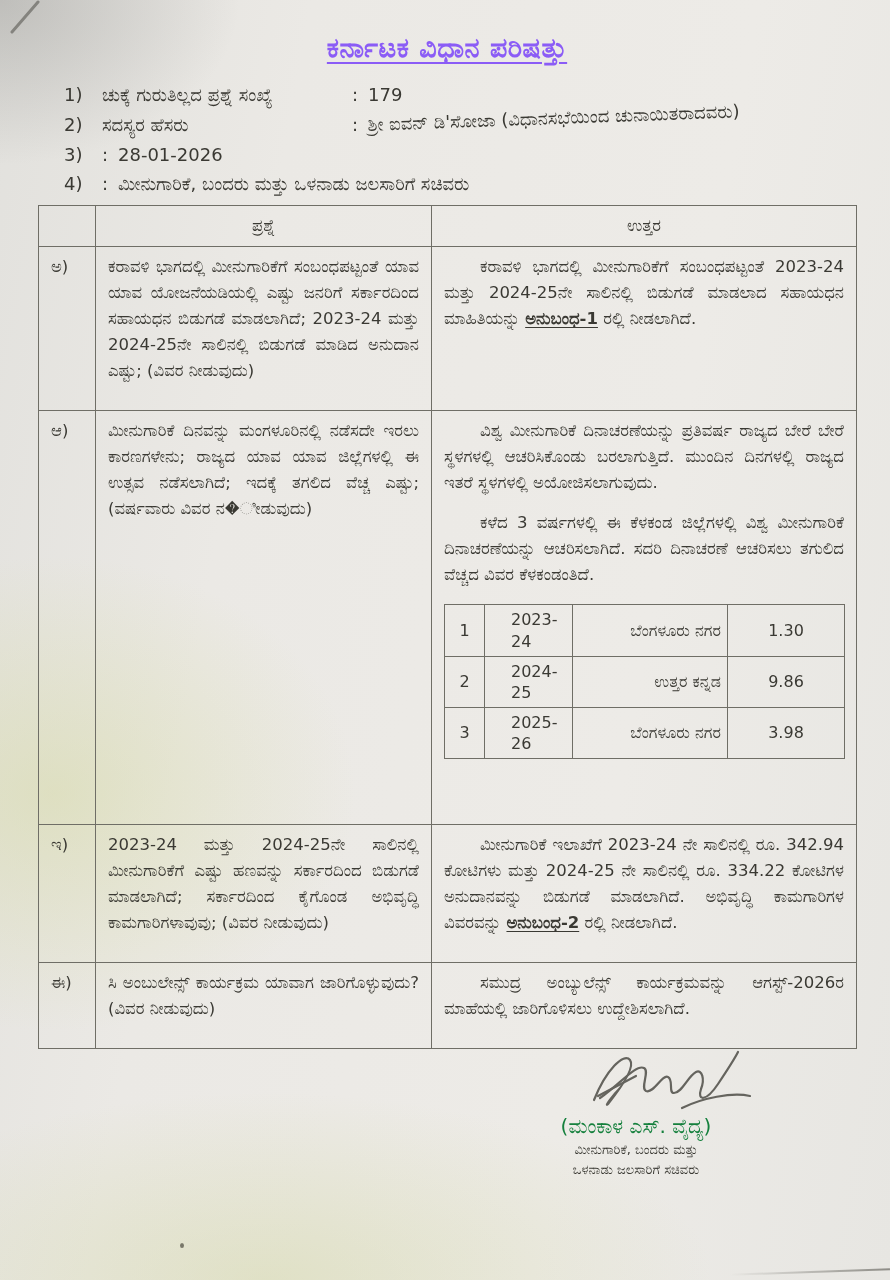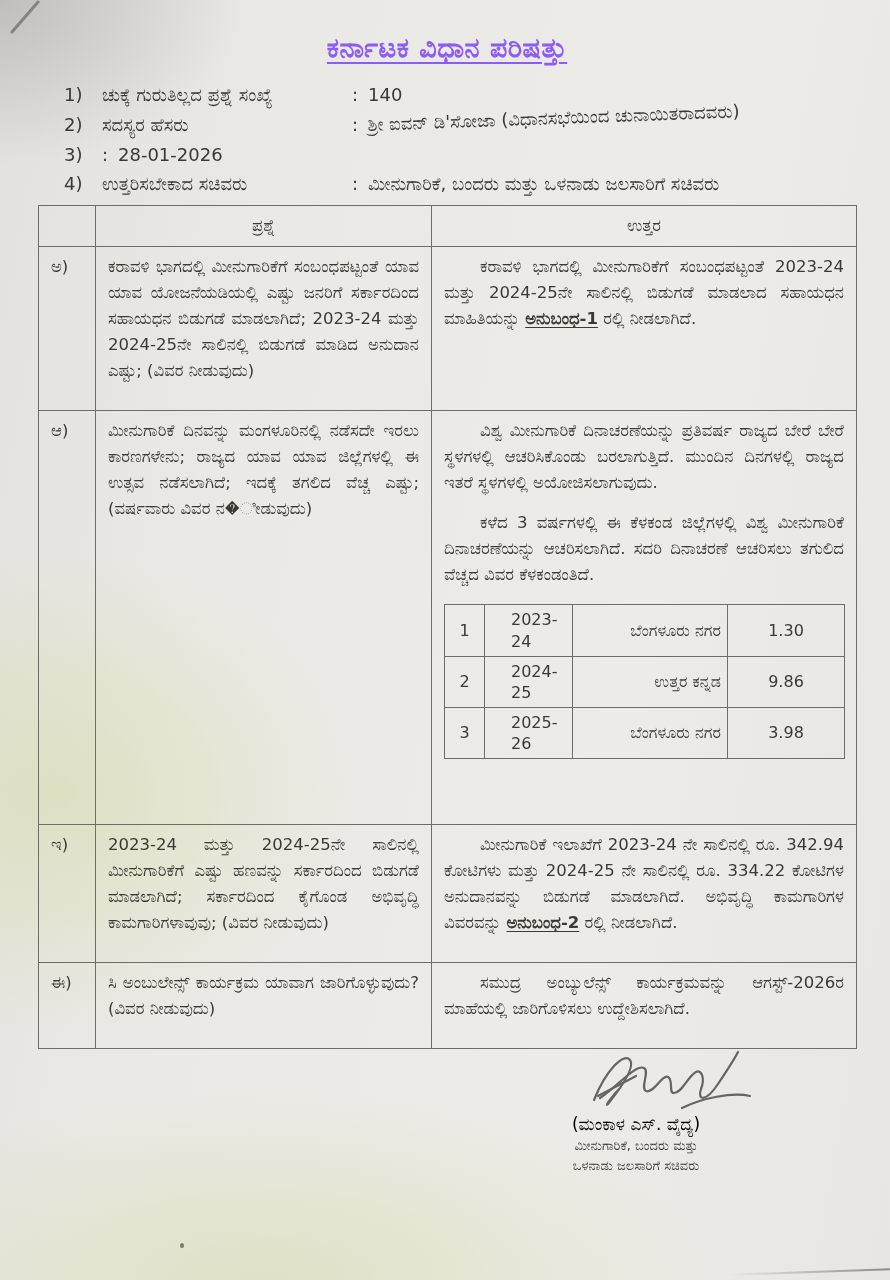--- a/index.html
+++ b/index.html
@@ -60,21 +60,21 @@
   table.expense td.c-sl{text-align:center;}
   table.expense td.c-year{text-align:left;padding-left:26px;}
   table.expense td.c-dist{text-align:right;padding-left:8px;}
   table.expense td.c-amt{text-align:center;}
   table.expense tr.exp-row{height:40px;}
 
   .ref-line{margin:12px 0 0 46px;font-size:18px;color:#3a3933;}
 
   .signature-area{position:absolute;left:468px;top:1046px;width:336px;text-align:center;}
   .signature-area svg{display:block;margin:0 auto -4px 116px;}
-  .sign-name{font-size:17px;margin:0;color:#000000;}
+  .sign-name{font-size:20px;margin:0;color:#15803d;}
   .sign-title{font-size:13px;line-height:1.55;margin:2px 0 0 0;color:#3a3933;}
 
   .corner-mark{position:absolute;left:6px;top:0;}
   .paper-speck{position:absolute;left:180px;top:1243px;width:4px;height:5px;border-radius:50%;background:#5e5d50;opacity:.8;}
   .edge-line{position:absolute;right:0;bottom:7px;width:160px;height:2px;
     background:linear-gradient(to right,rgba(0,0,0,0),#8d8c86);transform:rotate(-2deg);}
 </style>
 </head>
 <body>
 
@@ -84,36 +84,35 @@
 
 <div class="page-inner">
 
   <h1 class="doc-title">ಕರ್ನಾಟಕ ವಿಧಾನ ಪರಿಷತ್ತು</h1>
 
   <div class="meta">
     <div class="meta-row">
       <span class="meta-num">1)</span>
       <span class="meta-label">ಚುಕ್ಕೆ ಗುರುತಿಲ್ಲದ ಪ್ರಶ್ನೆ ಸಂಖ್ಯೆ</span>
       <span class="meta-colon">:</span>
-      <span class="meta-value">140</span>
+      <span class="meta-value">179</span>
     </div>
     <div class="meta-row">
       <span class="meta-num">2)</span>
       <span class="meta-label">ಸದಸ್ಯರ ಹೆಸರು</span>
       <span class="meta-colon">:</span>
       <span class="meta-value"><span class="tilt">ಶ್ರೀ ಐವನ್ ಡಿ'ಸೋಜಾ (ವಿಧಾನಸಭೆಯಿಂದ ಚುನಾಯಿತರಾದವರು)</span></span>
     </div>
     <div class="meta-row">
       <span class="meta-num">3)</span>
       <span class="meta-colon">:</span>
       <span class="meta-value">28-01-2026</span>
     </div>
     <div class="meta-row">
       <span class="meta-num">4)</span>
-      <span class="meta-label">ಉತ್ತರಿಸಬೇಕಾದ ಸಚಿವರು</span>
       <span class="meta-colon">:</span>
       <span class="meta-value">ಮೀನುಗಾರಿಕೆ, ಬಂದರು ಮತ್ತು ಒಳನಾಡು ಜಲಸಾರಿಗೆ ಸಚಿವರು</span>
     </div>
   </div>
 
   <table class="qa">
     <colgroup>
         <col style="width:57px">
         <col style="width:336px">
         <col style="width:425px">

